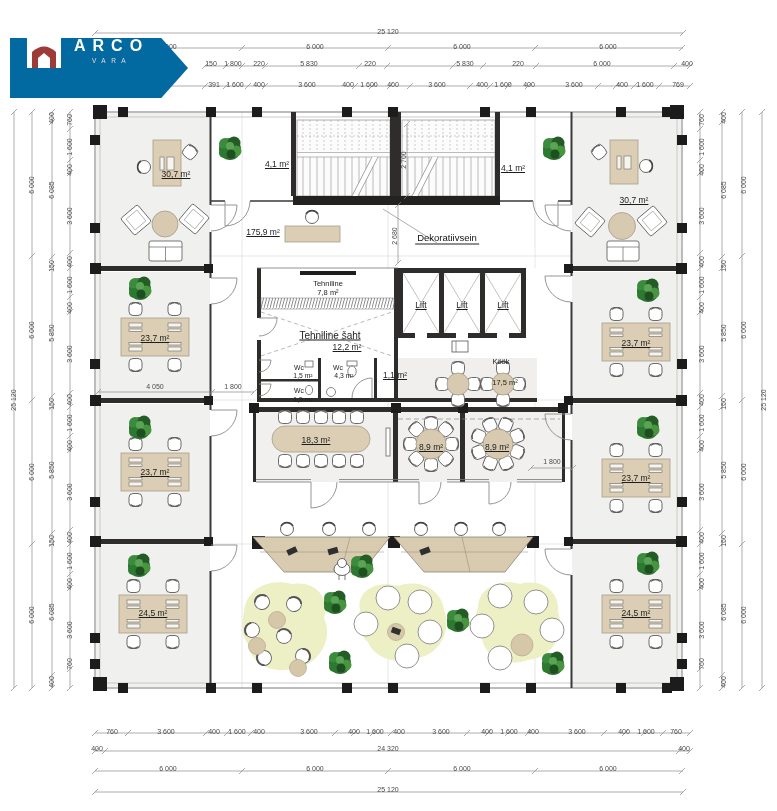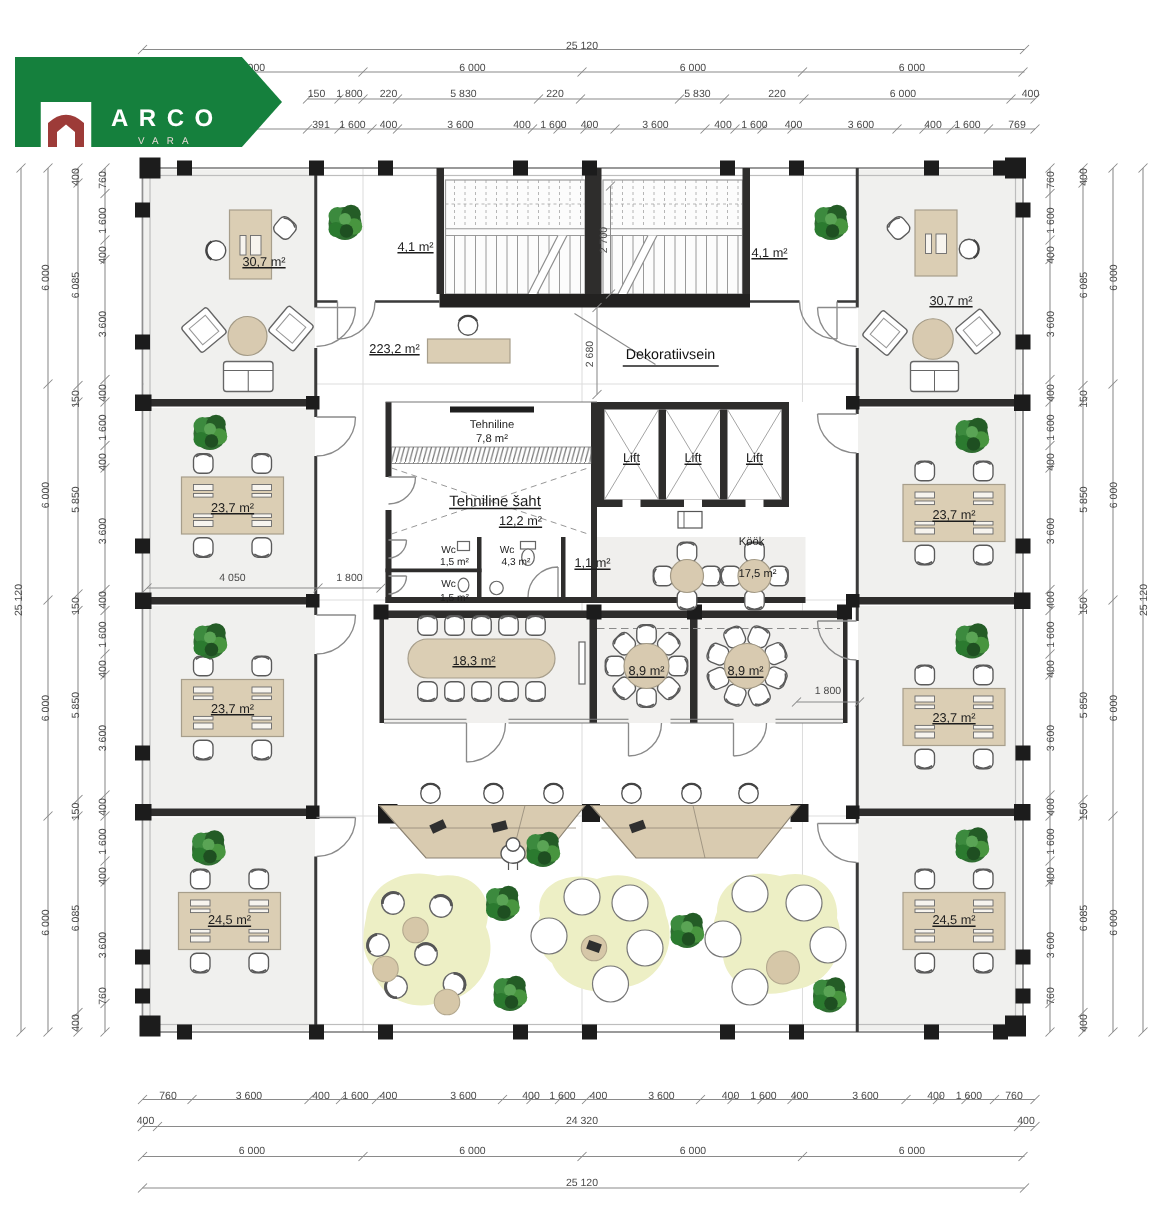--- a/index.html
+++ b/index.html
@@ -6,23 +6,23 @@
   #canvas{position:relative;width:777px;height:811px;background:#fff;overflow:hidden;
           font-family:"Liberation Sans","DejaVu Sans",sans-serif;}
   #plan-svg{position:absolute;left:0;top:0;}
   .d{position:absolute;font-size:7px;color:#4a4a4a;transform:translate(-50%,-50%);white-space:nowrap;}
   .dv{position:absolute;font-size:7px;color:#4a4a4a;transform:translate(-50%,-50%) rotate(-90deg);white-space:nowrap;}
   .rl{position:absolute;font-size:8.5px;color:#1d1d1d;transform:translate(-50%,-50%);white-space:nowrap;text-decoration:underline;}
   .rls{position:absolute;font-size:6.8px;color:#1d1d1d;transform:translate(-50%,-50%);white-space:nowrap;}
   .rlb{font-size:10px;text-align:center;}
   .decor{position:absolute;font-size:9.5px;color:#111;transform:translate(-50%,-50%);
          border-bottom:1px solid #222;padding:0 2px 1px 2px;white-space:nowrap;}
-  .logo{position:absolute;left:10px;top:38px;width:178px;height:60px;background:#15803d;
+  .logo{position:absolute;left:10px;top:38px;width:178px;height:60px;background:#0369a1;
         clip-path:polygon(0 0,85% 0,100% 50%,85% 100%,0 100%);
-        display:flex;align-items:flex-end;padding-left:17px;box-sizing:border-box;gap:13px;z-index:6;}
+        display:flex;align-items:flex-start;padding-left:17px;box-sizing:border-box;gap:13px;z-index:6;}
   .licon{display:block;}
   .lbrand{color:#fff;font-size:16px;font-weight:600;letter-spacing:7px;line-height:16px;}
   .lsub{color:#e9d8d6;font-size:6.5px;letter-spacing:5.5px;margin-top:3px;text-align:center;}
 </style>
 </head>
 <body>
 
 <div id="canvas">
 
 <svg id="plan-svg" width="777" height="811" viewBox="0 0 777 811">
@@ -620,21 +620,21 @@
   <span class="d" style="left:155px;top:386px">4 050</span>
   <span class="d" style="left:233px;top:386px">1 800</span>
   <span class="d" style="left:552px;top:461px">1 800</span>
   <span class="dv" style="left:403px;top:160px">2 700</span>
   <span class="dv" style="left:394px;top:236px">2 680</span>
 
   <span class="rl" style="left:176px;top:174px">30,7 m²</span>
   <span class="rl" style="left:634px;top:200px">30,7 m²</span>
   <span class="rl" style="left:277px;top:164px">4,1 m²</span>
   <span class="rl" style="left:513px;top:168px">4,1 m²</span>
-  <span class="rl" style="left:263px;top:232px">223,2 m²</span>
+  <span class="rl" style="left:263px;top:232px">175,9 m²</span>
   <span class="rls" style="left:328px;top:283px;font-size:7.5px">Tehniline</span>
   <span class="rls" style="left:328px;top:292px;font-size:7.5px">7,8 m²</span>
   <span class="rl rlb" style="left:330px;top:335px">Tehniline šaht</span>
   <span class="rl" style="left:347px;top:347px">12,2 m²</span>
   <span class="rl" style="left:421px;top:305px">Lift</span>
   <span class="rl" style="left:462px;top:305px">Lift</span>
   <span class="rl" style="left:503px;top:305px">Lift</span>
   <span class="rls" style="left:299px;top:367px">Wc</span>
   <span class="rls" style="left:303px;top:375px">1,5 m²</span>
   <span class="rls" style="left:338px;top:367px">Wc</span>

